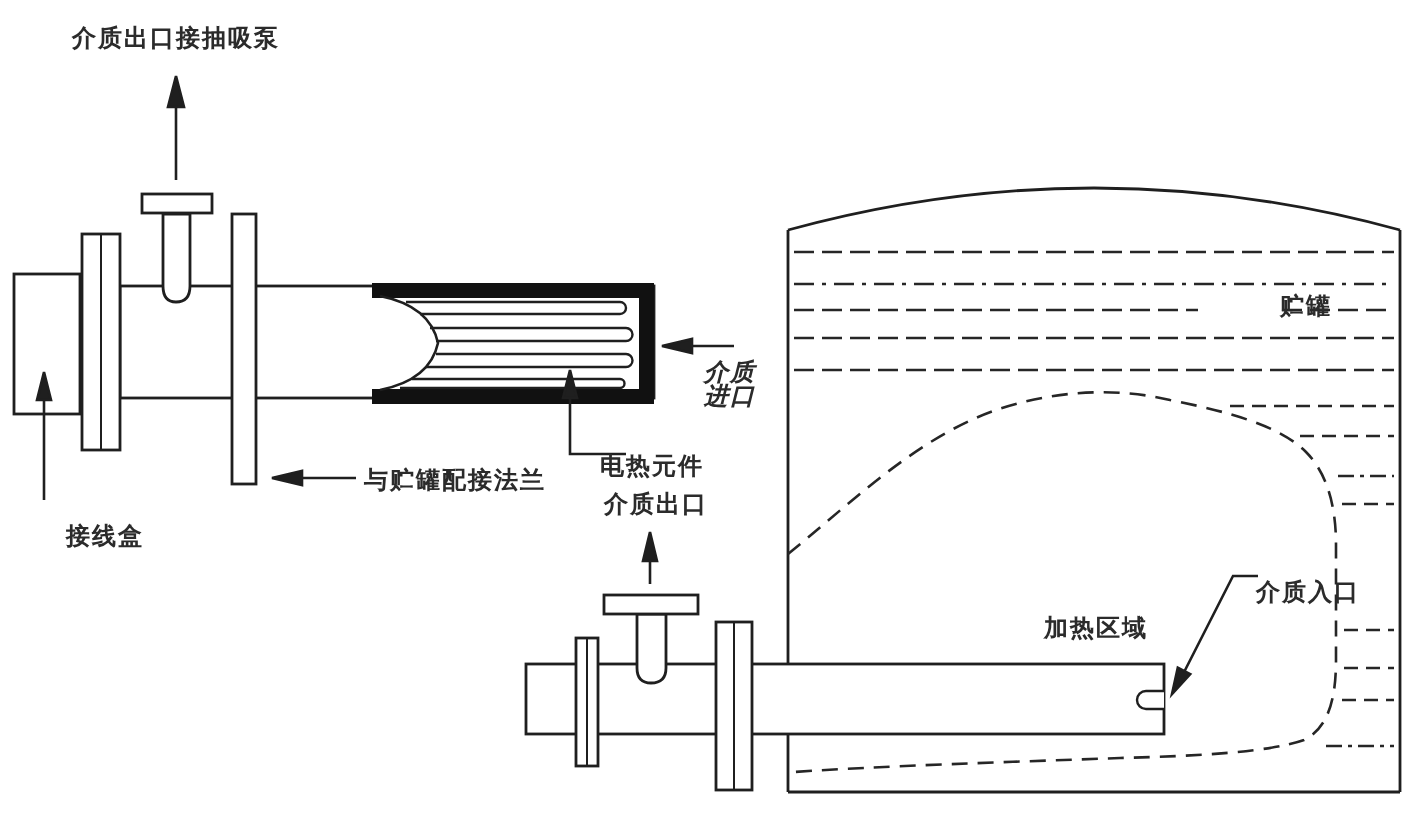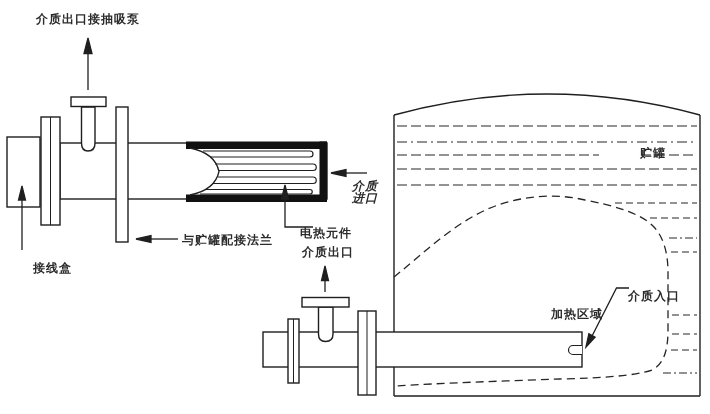--- a/index.html
+++ b/index.html
@@ -138,16 +138,16 @@
 
   <div class="lbl" style="left:352px;top:181px;line-height:11.5px;font-style:italic;">介质
 进口</div>
 
   <div class="lbl" style="left:300px;top:227px;">电热元件</div>
 
   <div class="lbl" style="left:302px;top:246px;">介质出口</div>
 
   <div class="lbl" style="left:640px;top:147px;">贮罐</div>
 
-  <div class="lbl" style="left:522px;top:308px;margin-left:29px;">加热区域</div>
+  <div class="lbl" style="left:522px;top:308px;">加热区域</div>
 
   <div class="lbl" style="left:628px;top:290px;">介质入口</div>
 </div>
 
 </body></html>

